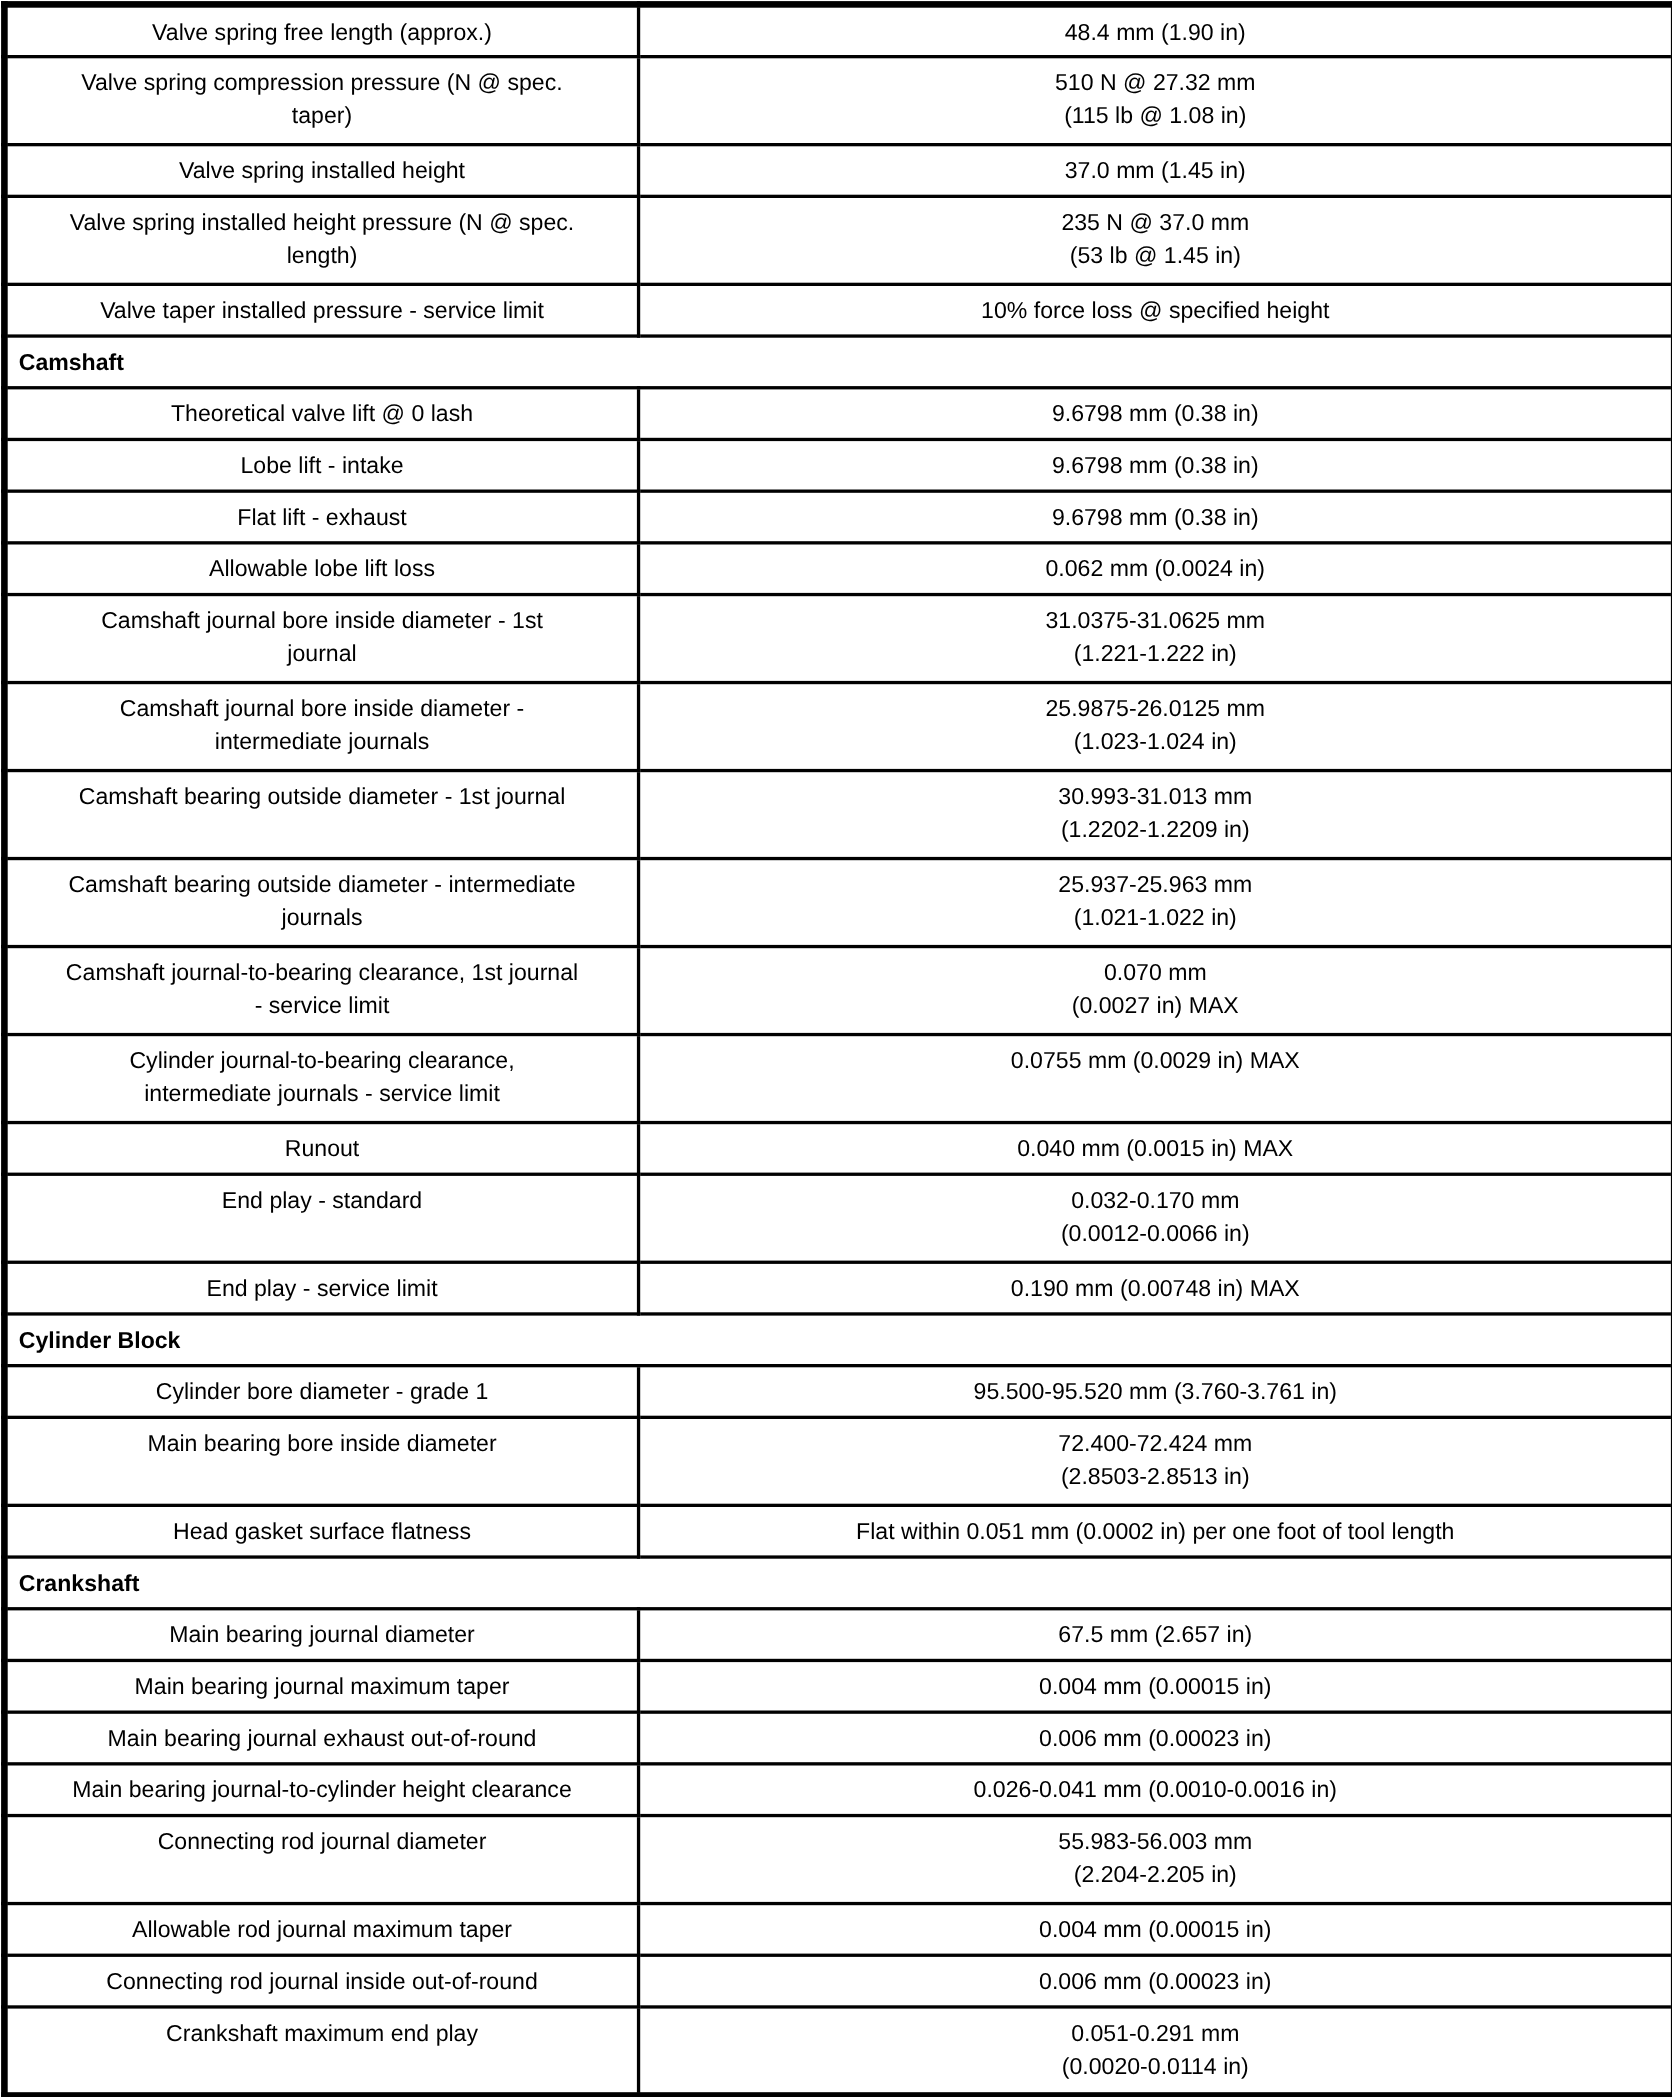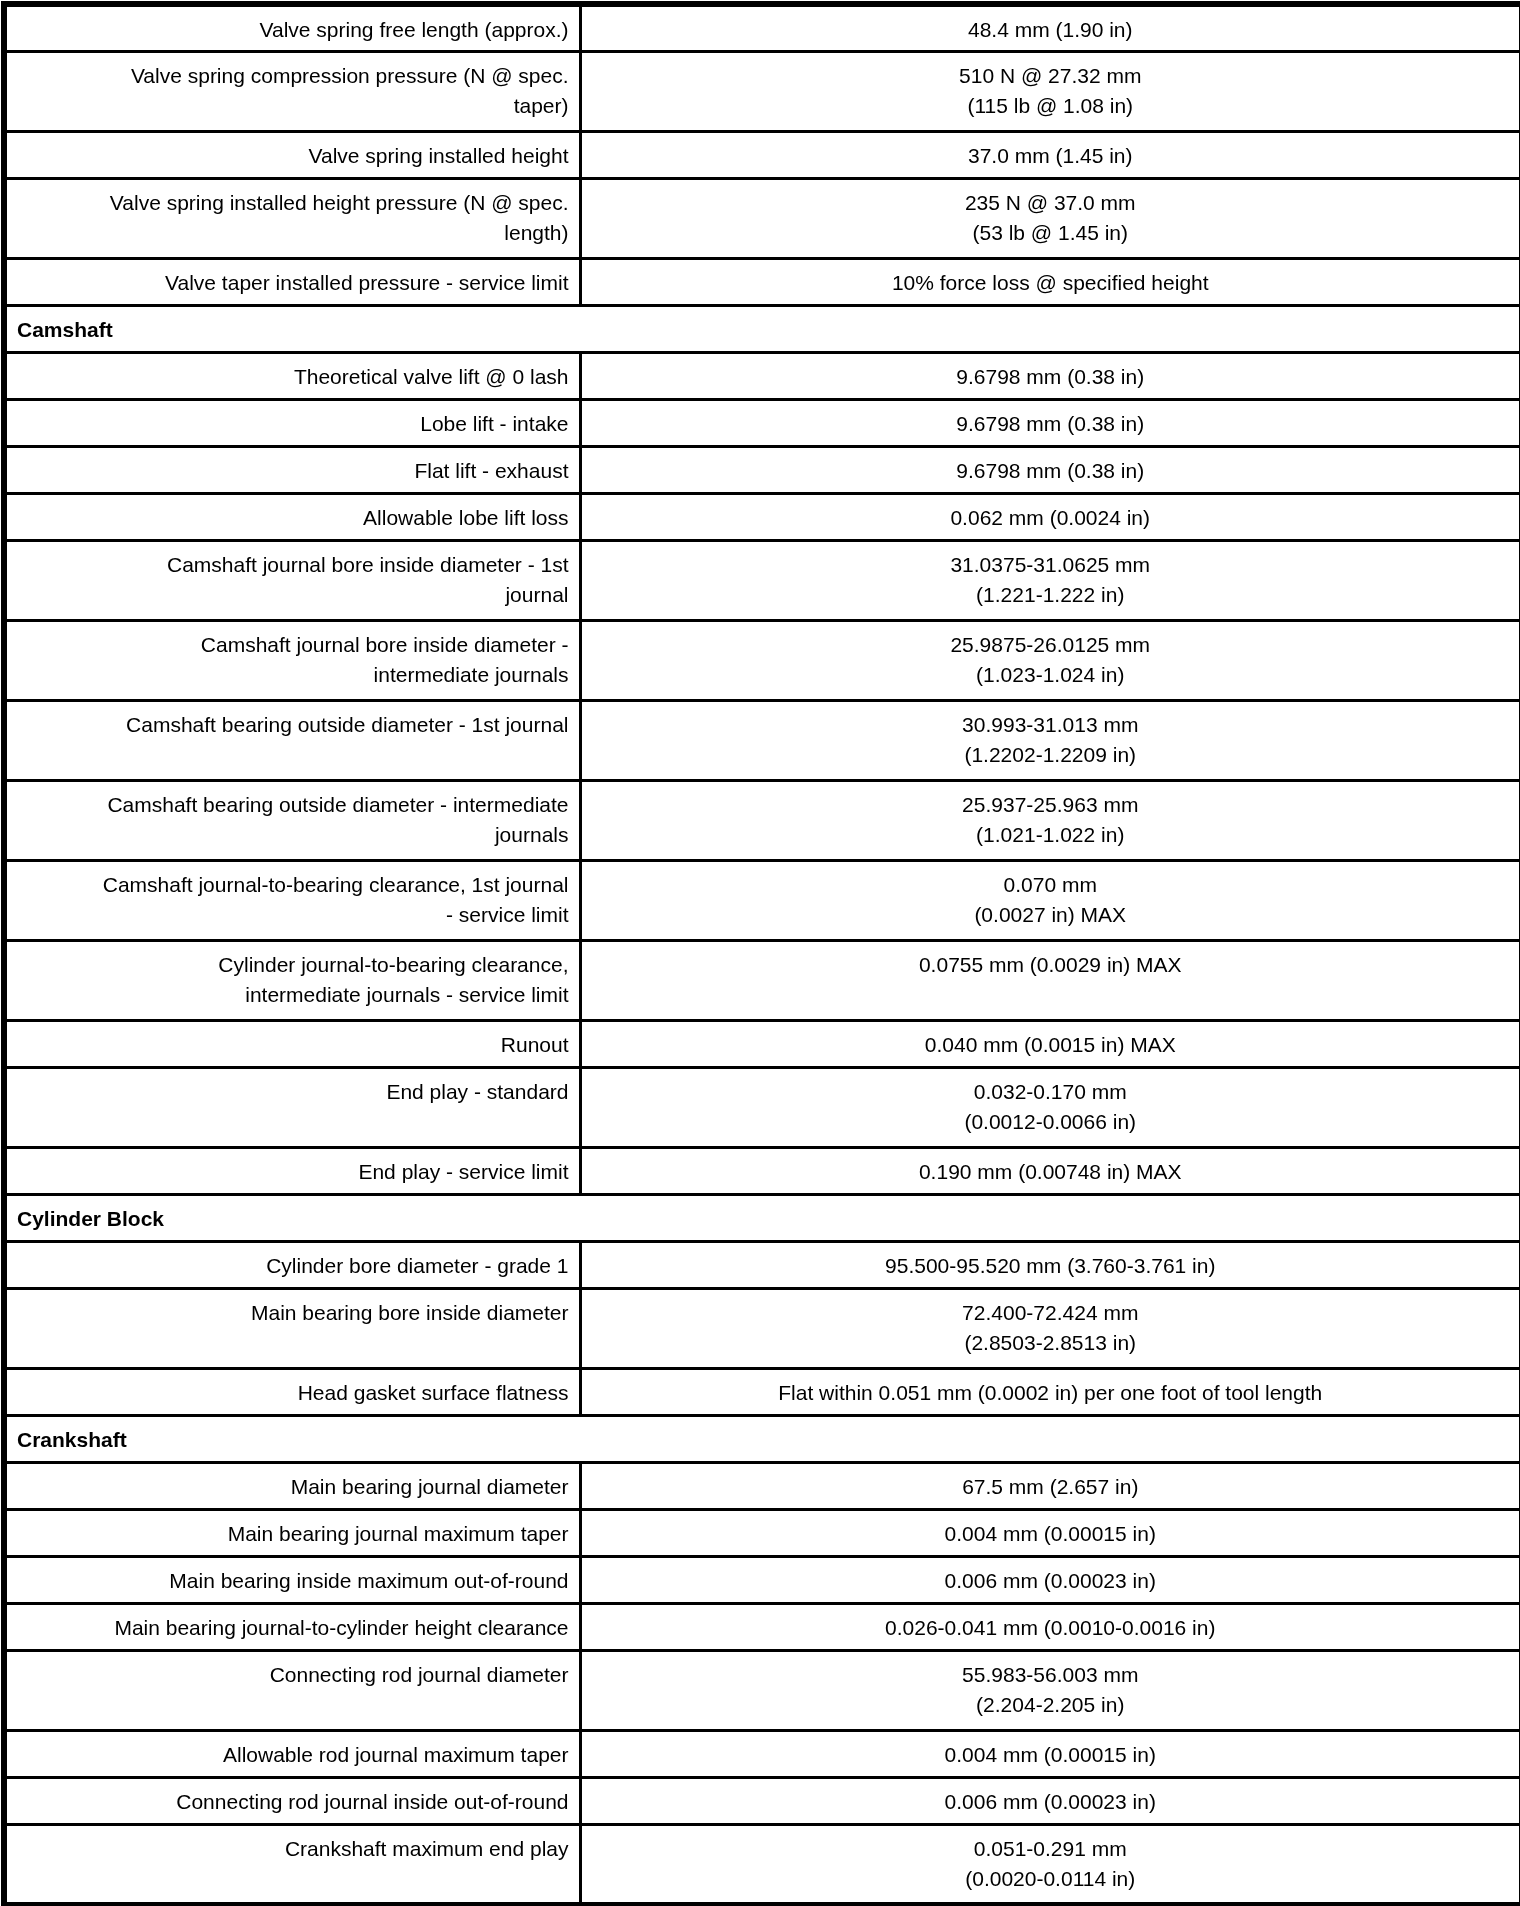--- a/index.html
+++ b/index.html
@@ -26,21 +26,21 @@
   }
   col.c-label { width: 576px; }
   col.c-value { width: 942px; }
   td {
     border: 3px solid #000000;
     vertical-align: top;
     padding: 8px 10px 5px 10px;
     white-space: pre-line;
     overflow: hidden;
   }
-  td.label-cell { text-align: right; }
+  td.label-cell { text-align: center; }
   td.value-cell { text-align: center; }
   td.section-cell {
     font-weight: bold;
     text-align: left;
   }
   tr.r-s { height: 47px; }
   tr.r-t { height: 80px; }
 </style>
 </head>
 <body>
@@ -163,21 +163,21 @@
         </tr>
         <tr class="r-s">
           <td class="label-cell">Main bearing journal diameter</td>
           <td class="value-cell">67.5 mm (2.657 in)</td>
         </tr>
         <tr class="r-s">
           <td class="label-cell">Main bearing journal maximum taper</td>
           <td class="value-cell">0.004 mm (0.00015 in)</td>
         </tr>
         <tr class="r-s">
-          <td class="label-cell">Main bearing inside maximum out-of-round</td>
+          <td class="label-cell">Main bearing journal exhaust out-of-round</td>
           <td class="value-cell">0.006 mm (0.00023 in)</td>
         </tr>
         <tr class="r-s">
           <td class="label-cell">Main bearing journal-to-cylinder height clearance</td>
           <td class="value-cell">0.026-0.041 mm (0.0010-0.0016 in)</td>
         </tr>
         <tr class="r-t">
           <td class="label-cell">Connecting rod journal diameter</td>
           <td class="value-cell">55.983-56.003 mm
 (2.204-2.205 in)</td>

